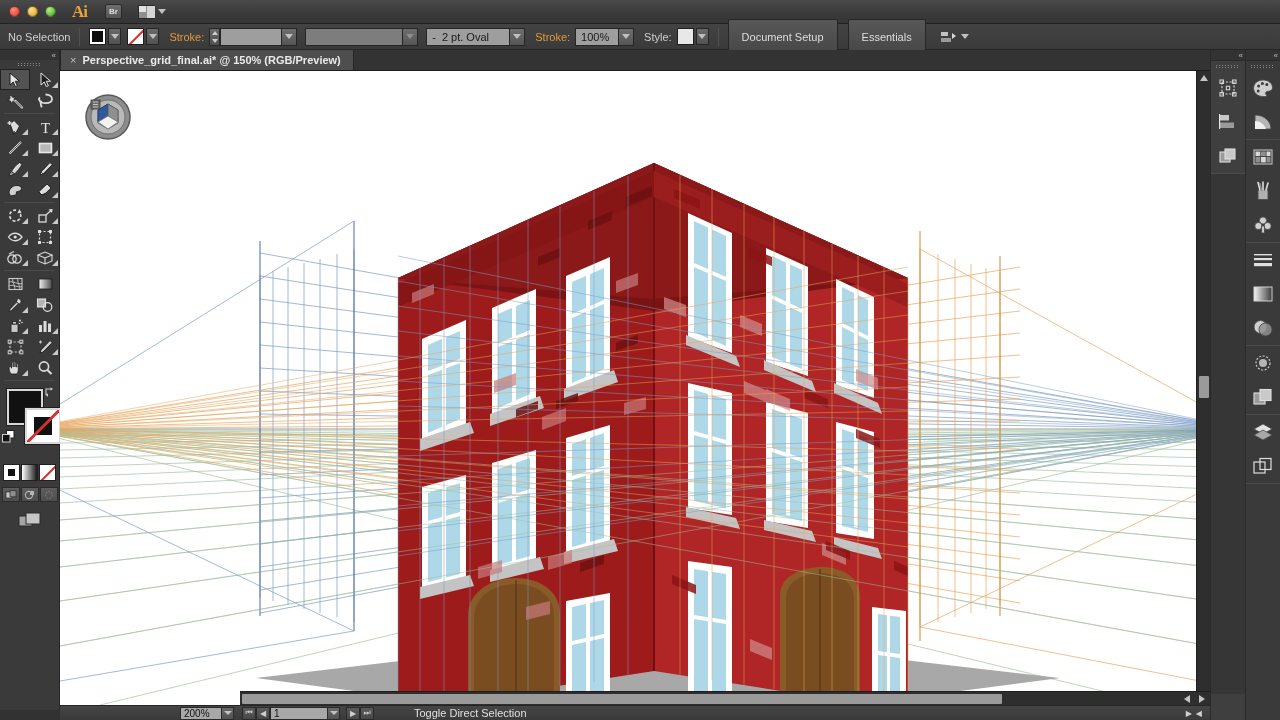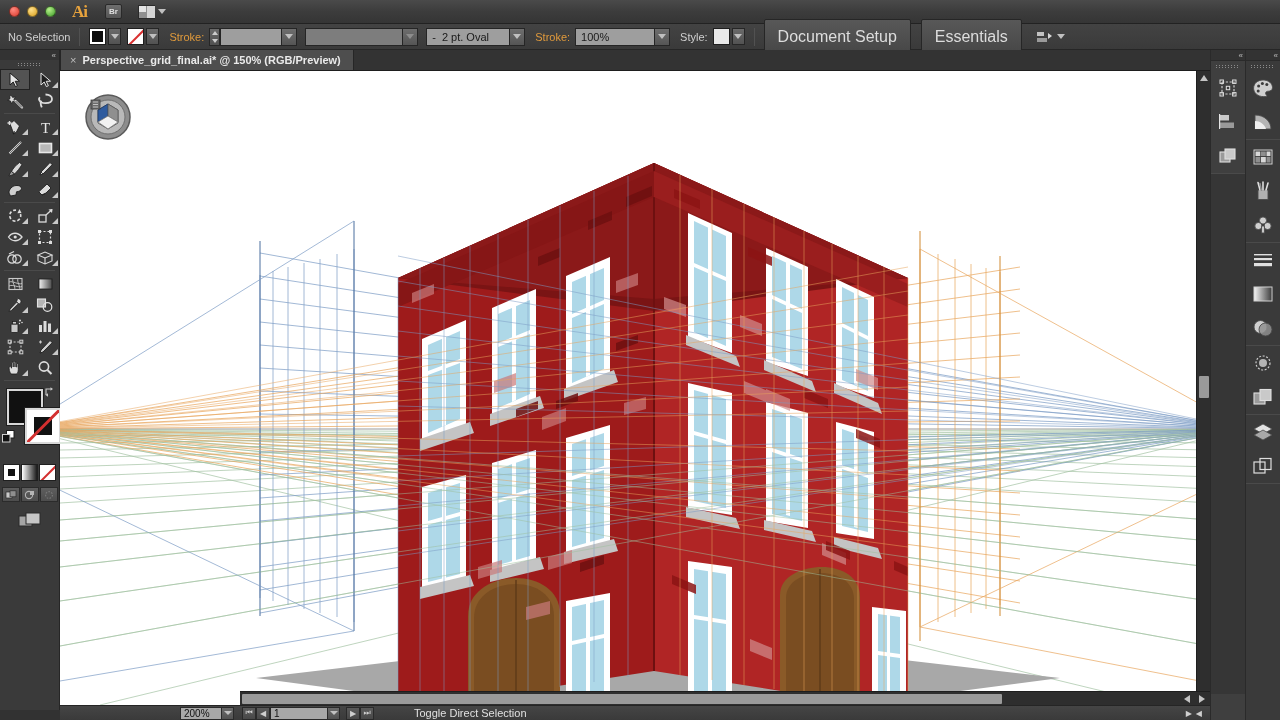--- a/index.html
+++ b/index.html
@@ -101,21 +101,21 @@
     display:flex; align-items:center; padding-left:5px; color:#1a1a1a; font-size:11px;
   }
   .field.dark { background:#7d7d7d; }
   .field-caret {
     width:15px; height:18px; background:linear-gradient(to bottom,#6e6e6e,#555);
     border:1px solid #252525; border-left:none;
     display:flex; align-items:center; justify-content:center;
   }
   .btn {
     height:36px; padding:0 13px; background:linear-gradient(to bottom,#585858,#464646);
-    border:1px solid #262626; border-radius:2px; color:#ddd; font-size:16px;
+    border:1px solid #262626; border-radius:2px; color:#ddd; font-size:11px;
     display:flex; align-items:center; justify-content:center;
   }
   .style-sw { width:17px;height:17px;background:#e8e8e8;border:1px solid #1e1e1e; }
 
   
   #tabbar {
     position:absolute; left:60px; top:50px; width:1150px; height:21px;
     background:#333; border-bottom:1px solid #1e1e1e;
     display:flex; align-items:flex-end;
   }
@@ -323,21 +323,21 @@
     <span style="margin-right:6px">-</span>
     <span>2 pt. Oval</span>
   </span>
   <span class="field-caret">
       <span class="caret-dn"></span>
     </span>
 
   <span style="display:inline-block;width:10px"></span>
   <span class="cb-label orange">Stroke:</span>
   <span style="display:inline-block;width:5px"></span>
-  <span class="field" style="width:80px">100%</span>
+  <span class="field" style="width:44px">100%</span>
   <span class="field-caret">
       <span class="caret-dn"></span>
     </span>
 
   <span style="display:inline-block;width:10px"></span>
   <span class="cb-label">Style:</span>
   <span style="display:inline-block;width:5px"></span>
   <span class="style-sw"></span>
   <span class="mini-caret">
       <span class="caret-dn"></span>

